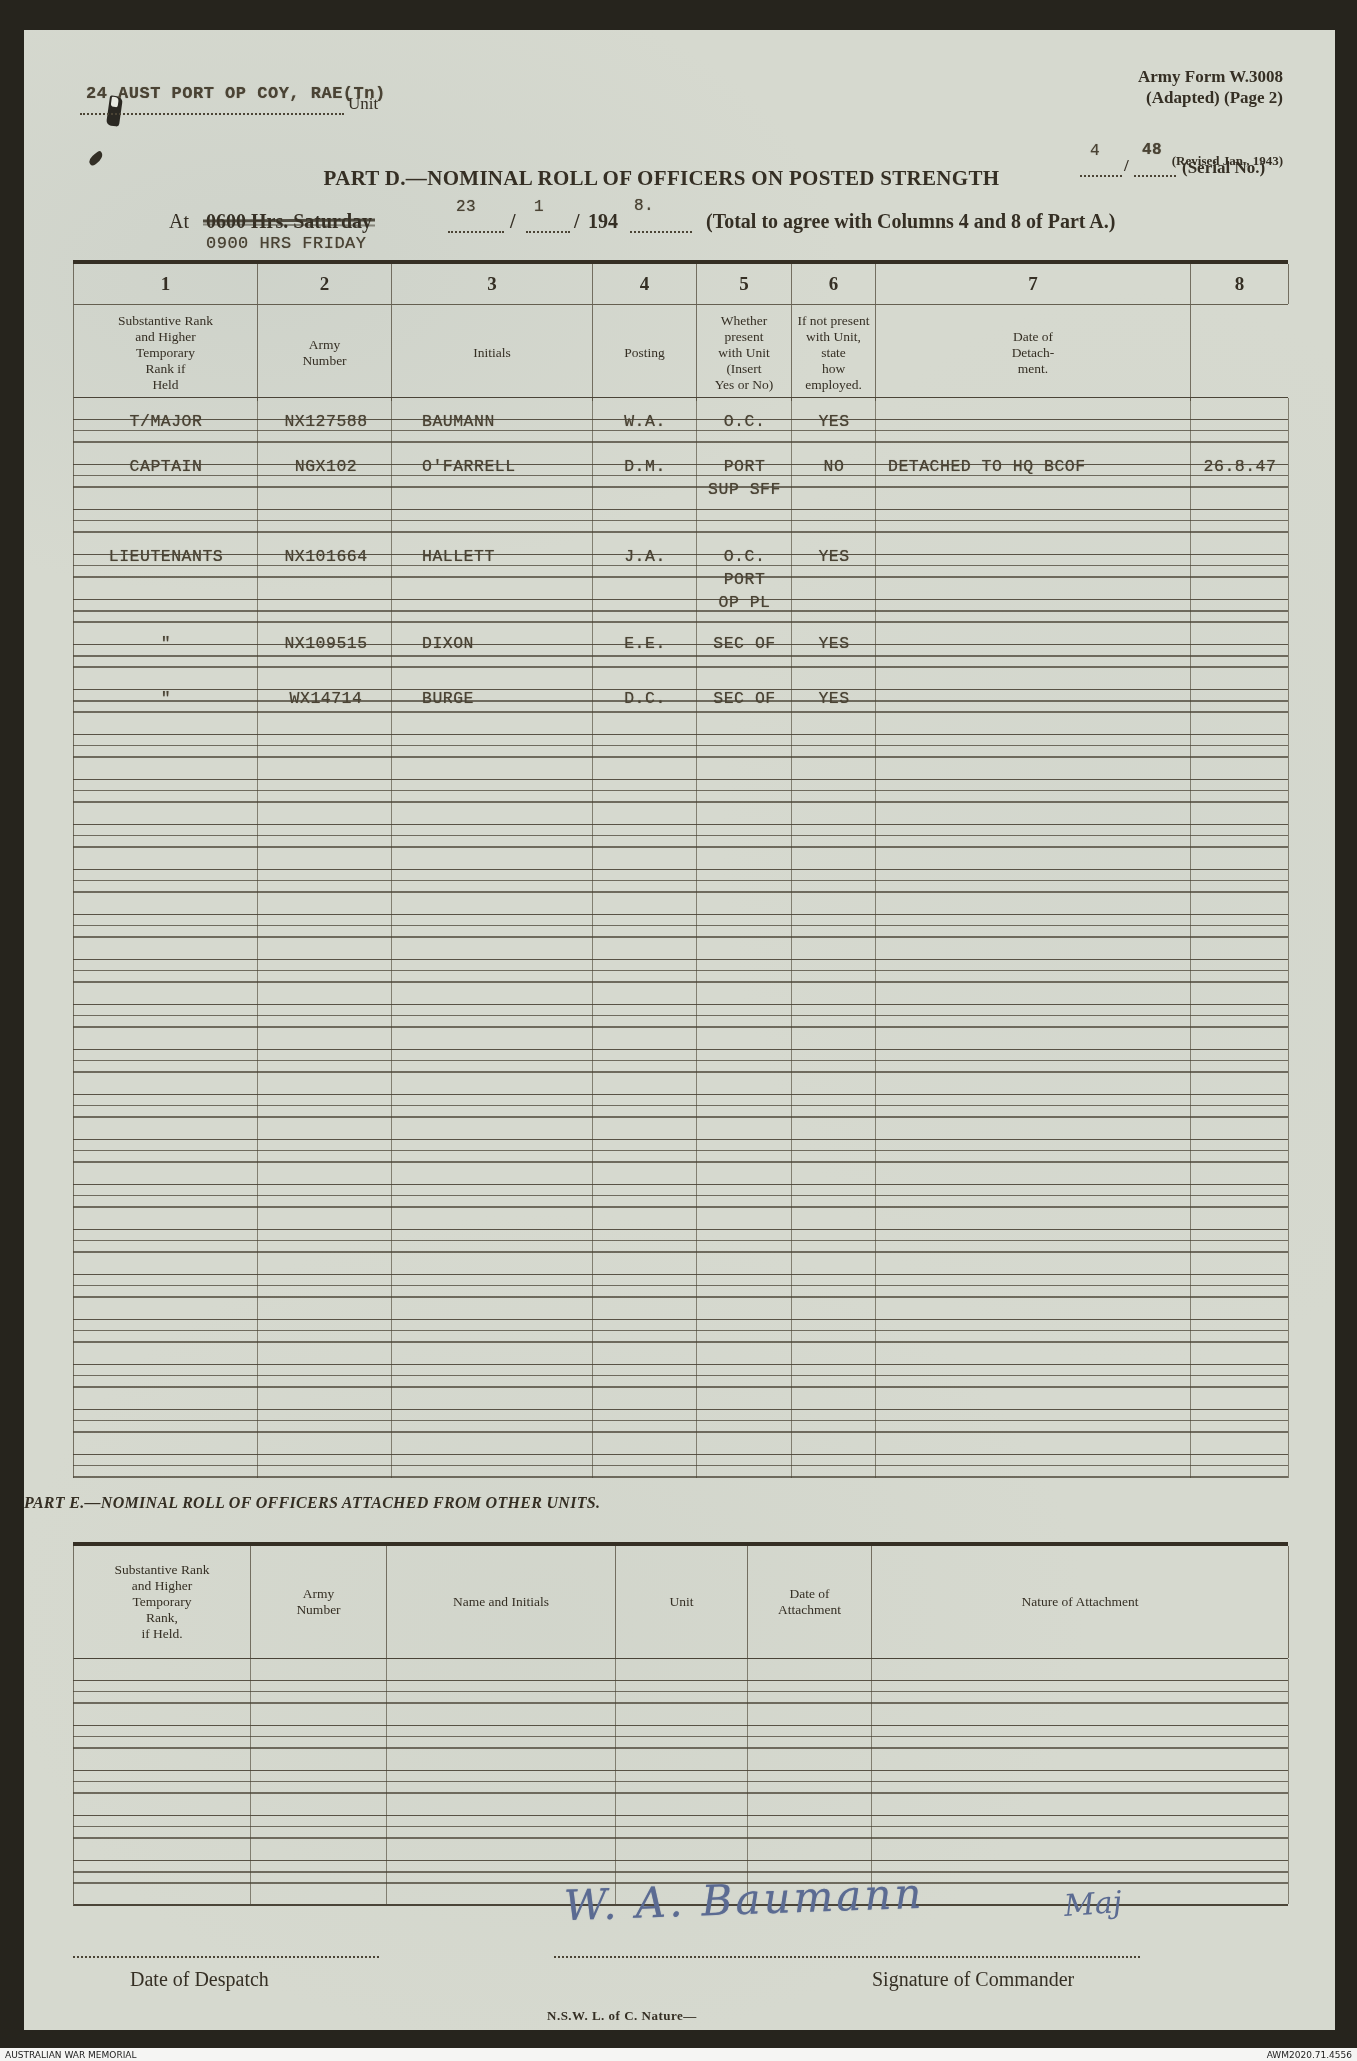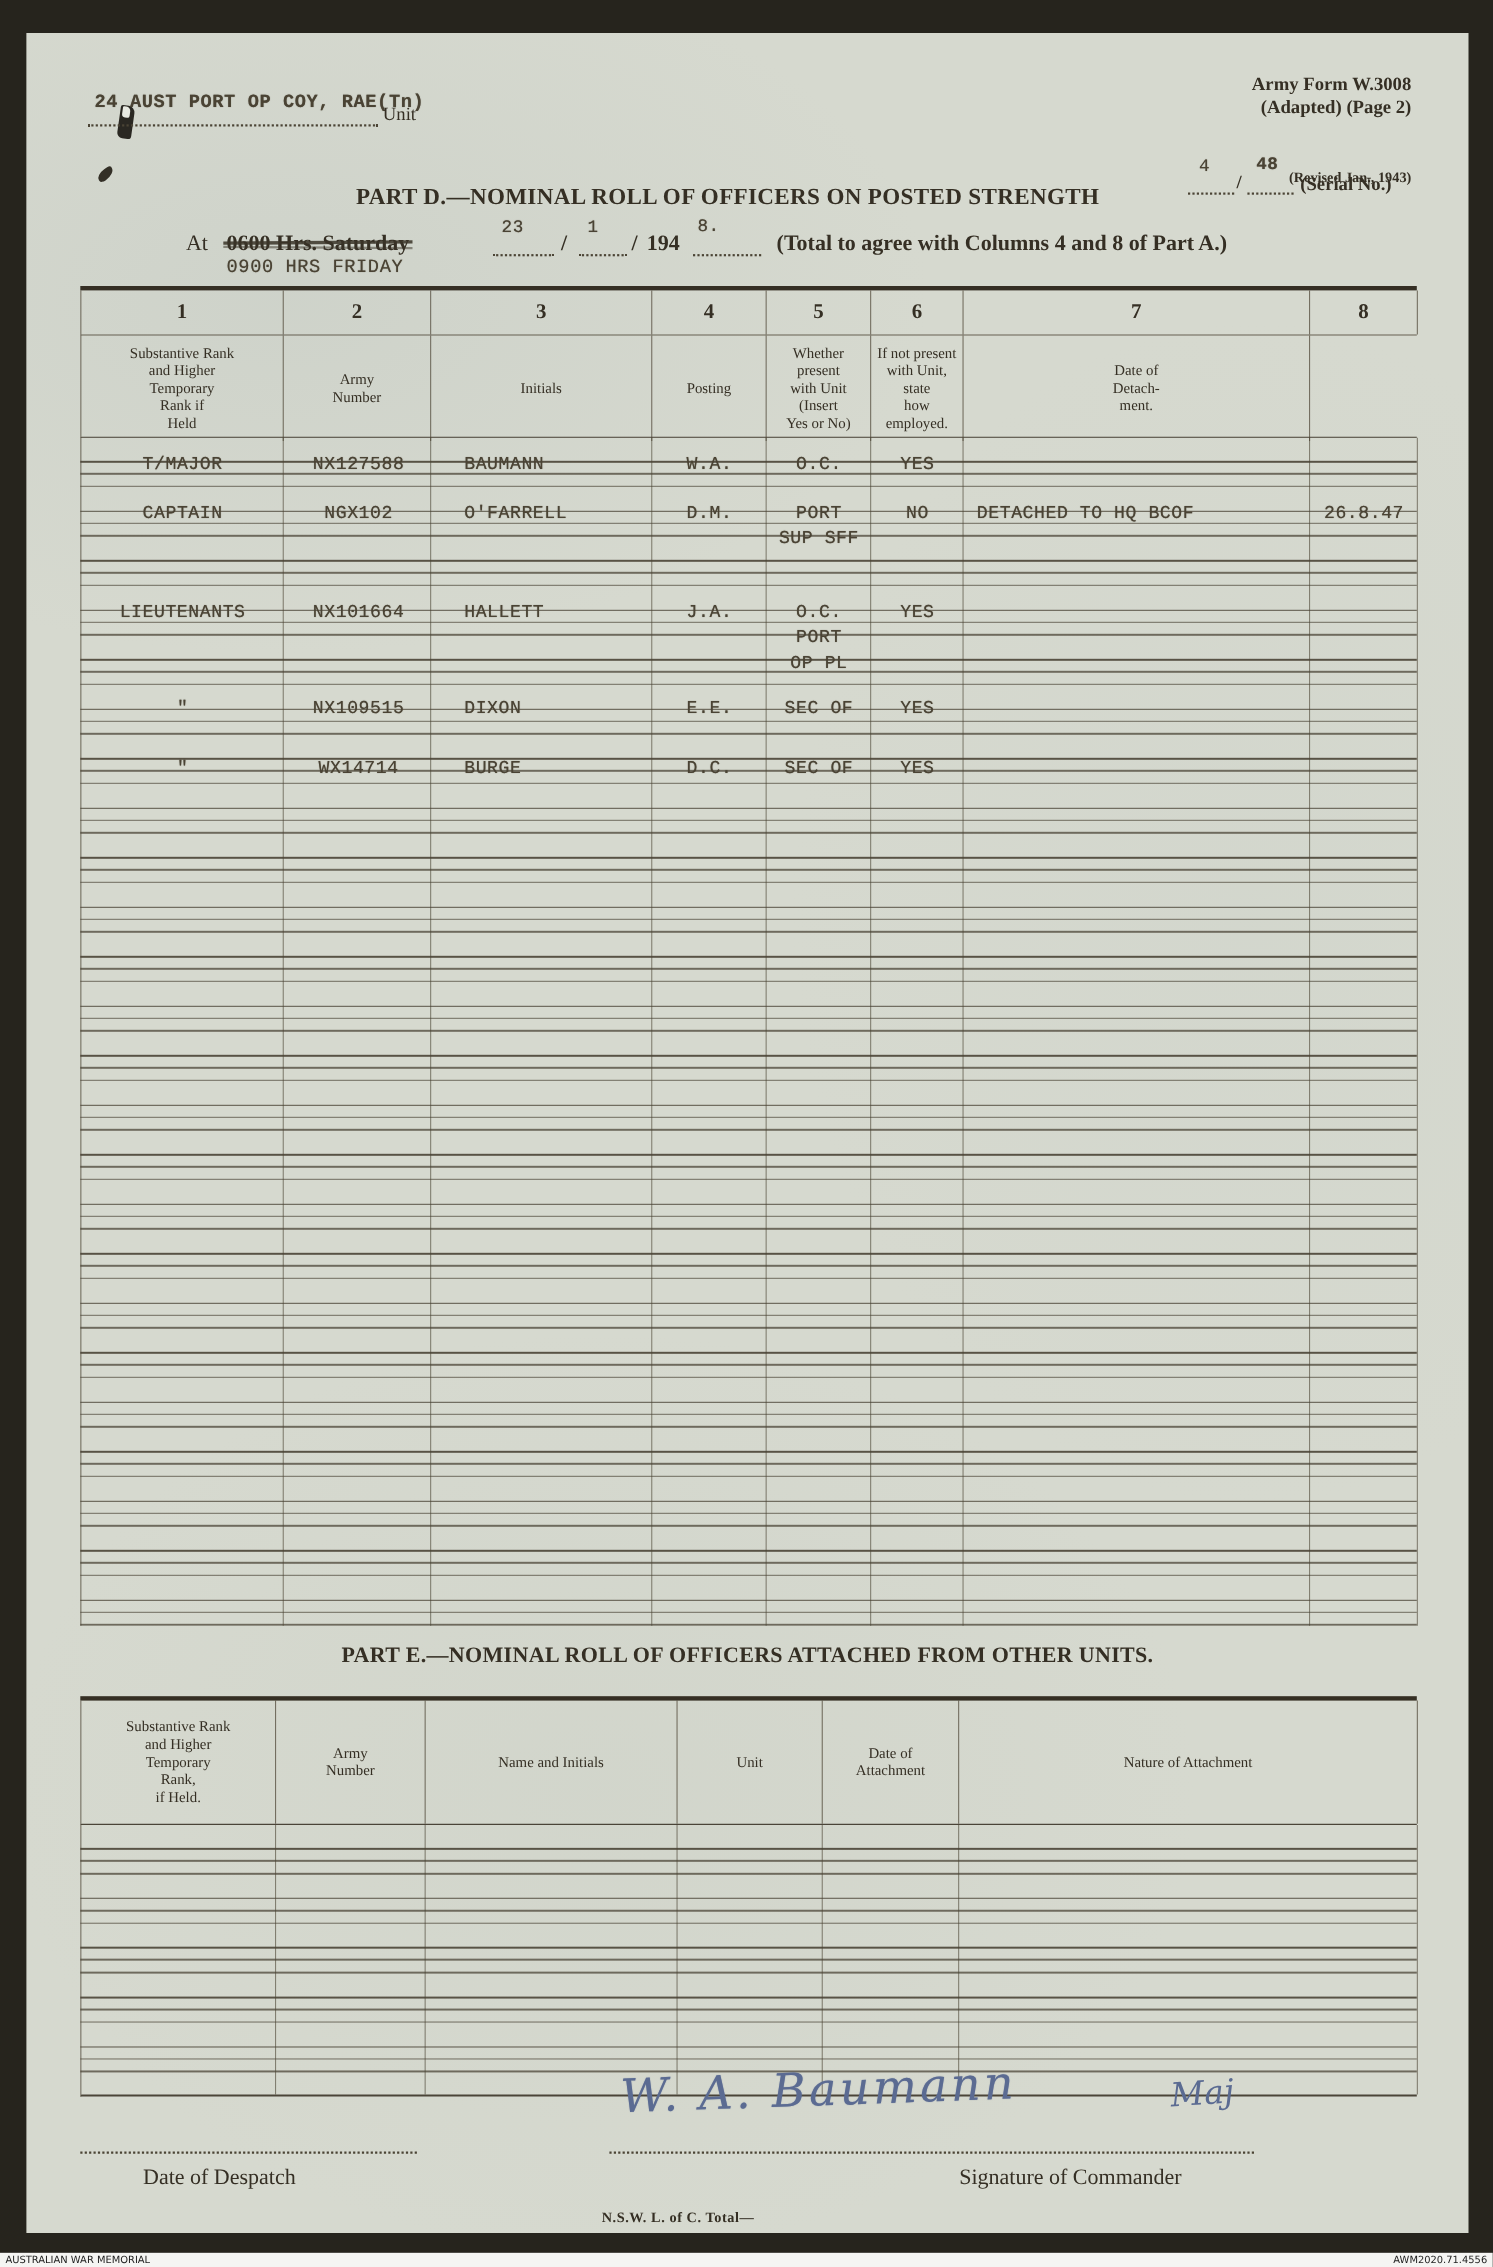--- a/index.html
+++ b/index.html
@@ -91,21 +91,21 @@
   .c{position:absolute;top:0;font-size:16.5px;line-height:23px;}
   .c1{left:2px;width:180px;text-align:center;}
   .c2{left:186px;width:132px;text-align:center;}
   .c3{left:348px;width:200px;text-align:left;}
   .c4{left:519px;width:104px;text-align:center;}
   .c5{left:623px;width:95px;text-align:center;}
   .c6{left:718px;width:84px;text-align:center;}
   .c7{left:814px;width:300px;text-align:left;}
   .c8{left:1117px;width:98px;text-align:center;}
   
-  .parte-title{left:0;top:1464px;width:100%;text-align:center;font-size:20px;font-weight:bold;letter-spacing:.3px;}
+  .parte-title{left:0;top:1464px;width:100%;font-size:16px;font-weight:bold;letter-spacing:.3px;font-style:italic;}
   
   .desp-dots{left:49px;top:1925px;width:306px;}
   .sig-dots{left:530px;top:1925px;width:586px;}
   .sig-name{left:540px;top:1845px;font-family:"DejaVu Serif",serif;font-style:italic;font-size:42px;
       color:#5b6b92;letter-spacing:3px;transform:rotate(-2deg);text-shadow:0 0 1px rgba(91,107,146,.6);}
   .sig-rank{left:1040px;top:1856px;font-family:"DejaVu Serif",serif;font-style:italic;font-size:30px;
       color:#5b6b92;transform:rotate(-4deg);}
   .desp-label{left:106px;top:1938px;font-size:20px;}
   .sig-label{left:848px;top:1938px;font-size:20px;}
   .press{left:523px;top:1978px;font-size:13px;font-weight:bold;letter-spacing:.5px;}
@@ -295,20 +295,20 @@
         </div>
       </div>
     </div>
 
     <div class="abs sig-name">W. A. Baumann</div>
     <div class="abs sig-rank">Maj</div>
     <div class="dots desp-dots"></div>
     <div class="dots sig-dots"></div>
     <div class="abs desp-label printed">Date of Despatch</div>
     <div class="abs sig-label printed">Signature of Commander</div>
-    <div class="abs press printed">N.S.W. L. of C. Total—</div>
+    <div class="abs press printed">N.S.W. L. of C. Nature—</div>
   </div>
 
   <div class="archive">
     <span>AUSTRALIAN WAR MEMORIAL</span>
     <span>AWM2020.71.4556</span>
   </div>
 </div>
 
 </body></html>

